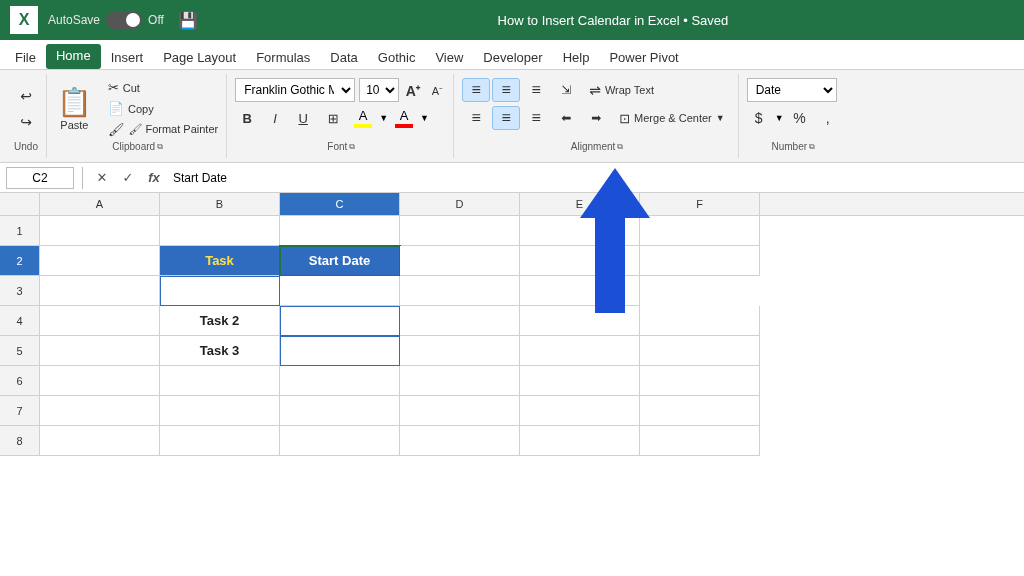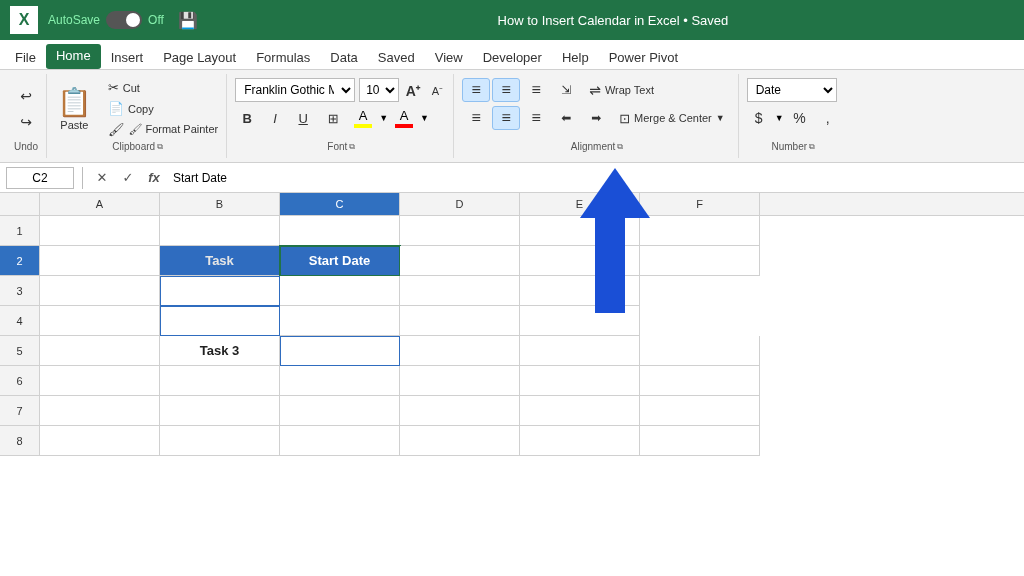--- a/index.html
+++ b/index.html
@@ -4,21 +4,21 @@
   <style>
     * { margin: 0; padding: 0; box-sizing: border-box; }
     body { font-family: 'Segoe UI', Arial, sans-serif; font-size: 12px; background: #fff; overflow: hidden; width: 1024px; height: 576px; }
 
     
     .title-bar {
       display: flex; align-items: center; height: 40px; background: #217346; padding: 0 10px; gap: 10px;
     }
     .title-bar-logo { width: 28px; height: 28px; background: #fff; display: flex; align-items: center; justify-content: center; }
     .title-bar-logo span { color: #217346; font-weight: bold; font-size: 16px; }
-    .autosave-area { display: flex; align-items: center; gap: 6px; color: #86efac; font-size: 12px; }
+    .autosave-area { display: flex; align-items: center; gap: 6px; color: #e5e5e5; font-size: 12px; }
     .toggle-switch { width: 36px; height: 18px; background: #555; border-radius: 9px; display: flex; align-items: center; padding: 2px; }
     .toggle-knob { width: 14px; height: 14px; background: #fff; border-radius: 50%; margin-left: auto; }
     .title-text { flex: 1; text-align: center; color: #fff; font-size: 13px; }
 
     
     .menu-bar {
       display: flex; align-items: flex-end; height: 30px; background: #fff; border-bottom: 1px solid #d0d0d0; padding: 0 5px;
     }
     .menu-item { padding: 4px 10px; font-size: 13px; cursor: pointer; border-radius: 3px; color: #333; }
     .menu-item.active { background: #217346; color: #fff; border-bottom: 2px solid #217346; }
@@ -94,21 +94,21 @@
     .row-header-spacer { width: 40px; border-right: 1px solid #d0d0d0; flex-shrink: 0; }
     .col-header { width: 120px; height: 22px; display: flex; align-items: center; justify-content: center; font-size: 11px; color: #333; border-right: 1px solid #d0d0d0; flex-shrink: 0; cursor: pointer; }
     .col-header.selected { background: #3070c0; color: #fff; }
     .spreadsheet-body { display: flex; flex: 1; }
     .row-headers { display: flex; flex-direction: column; background: #f3f3f3; border-right: 1px solid #d0d0d0; width: 40px; flex-shrink: 0; }
     .row-header { height: 30px; display: flex; align-items: center; justify-content: center; font-size: 11px; color: #333; border-bottom: 1px solid #d0d0d0; cursor: pointer; }
     .row-header.selected { background: #3070c0; color: #fff; }
     .grid { display: flex; flex-direction: column; flex: 1; }
     .grid-row { display: flex; }
     .cell { width: 120px; height: 30px; border-right: 1px solid #d0d0d0; border-bottom: 1px solid #d0d0d0; display: flex; align-items: center; justify-content: center; font-size: 13px; flex-shrink: 0; cursor: cell; padding: 0 4px; }
-    .cell.header-cell { background: #2f6cbf; color: #e5e5e5; font-weight: bold; }
+    .cell.header-cell { background: #2f6cbf; color: #fde047; font-weight: bold; }
     .cell.data-cell { background: #fff; font-weight: bold; color: #222; }
     .cell.selected-header { background: #2f6cbf; color: #fff; font-weight: bold; outline: 2px solid #217346; outline-offset: -1px; }
     .cell.empty { background: #fff; }
 
     .ribbon-wrapper { position: relative; }
   </style>
 </head>
 <body>
 
 <div class="title-bar">
@@ -128,21 +128,21 @@
   <div class="title-text">How to Insert Calendar in Excel • Saved</div>
 </div>
 
 <div class="menu-bar">
   <div class="menu-item">File</div>
   <div class="menu-item active">Home</div>
   <div class="menu-item">Insert</div>
   <div class="menu-item">Page Layout</div>
   <div class="menu-item">Formulas</div>
   <div class="menu-item">Data</div>
-  <div class="menu-item">Saved</div>
+  <div class="menu-item">Gothic</div>
   <div class="menu-item">View</div>
   <div class="menu-item">Developer</div>
   <div class="menu-item">Help</div>
   <div class="menu-item">Power Pivot</div>
 </div>
 
 <div class="ribbon-wrapper">
 <div class="ribbon">
 
   <div class="ribbon-group undo-group">
@@ -340,20 +340,21 @@
       <div class="grid-row">
         <div class="cell empty"></div>
         <div class="cell empty" style="border: 1px solid #2f6cbf;"></div>
         <div class="cell empty"></div>
         <div class="cell empty"></div>
         <div class="cell empty"></div>
       </div>
 
       <div class="grid-row">
         <div class="cell empty"></div>
+        <div class="cell data-cell">Task 2</div>
         <div class="cell empty" style="border: 1px solid #2f6cbf;"></div>
         <div class="cell empty"></div>
         <div class="cell empty"></div>
         <div class="cell empty"></div>
       </div>
 
       <div class="grid-row">
         <div class="cell empty"></div>
         <div class="cell data-cell">Task 3</div>
         <div class="cell empty" style="border: 1px solid #2f6cbf;"></div>

